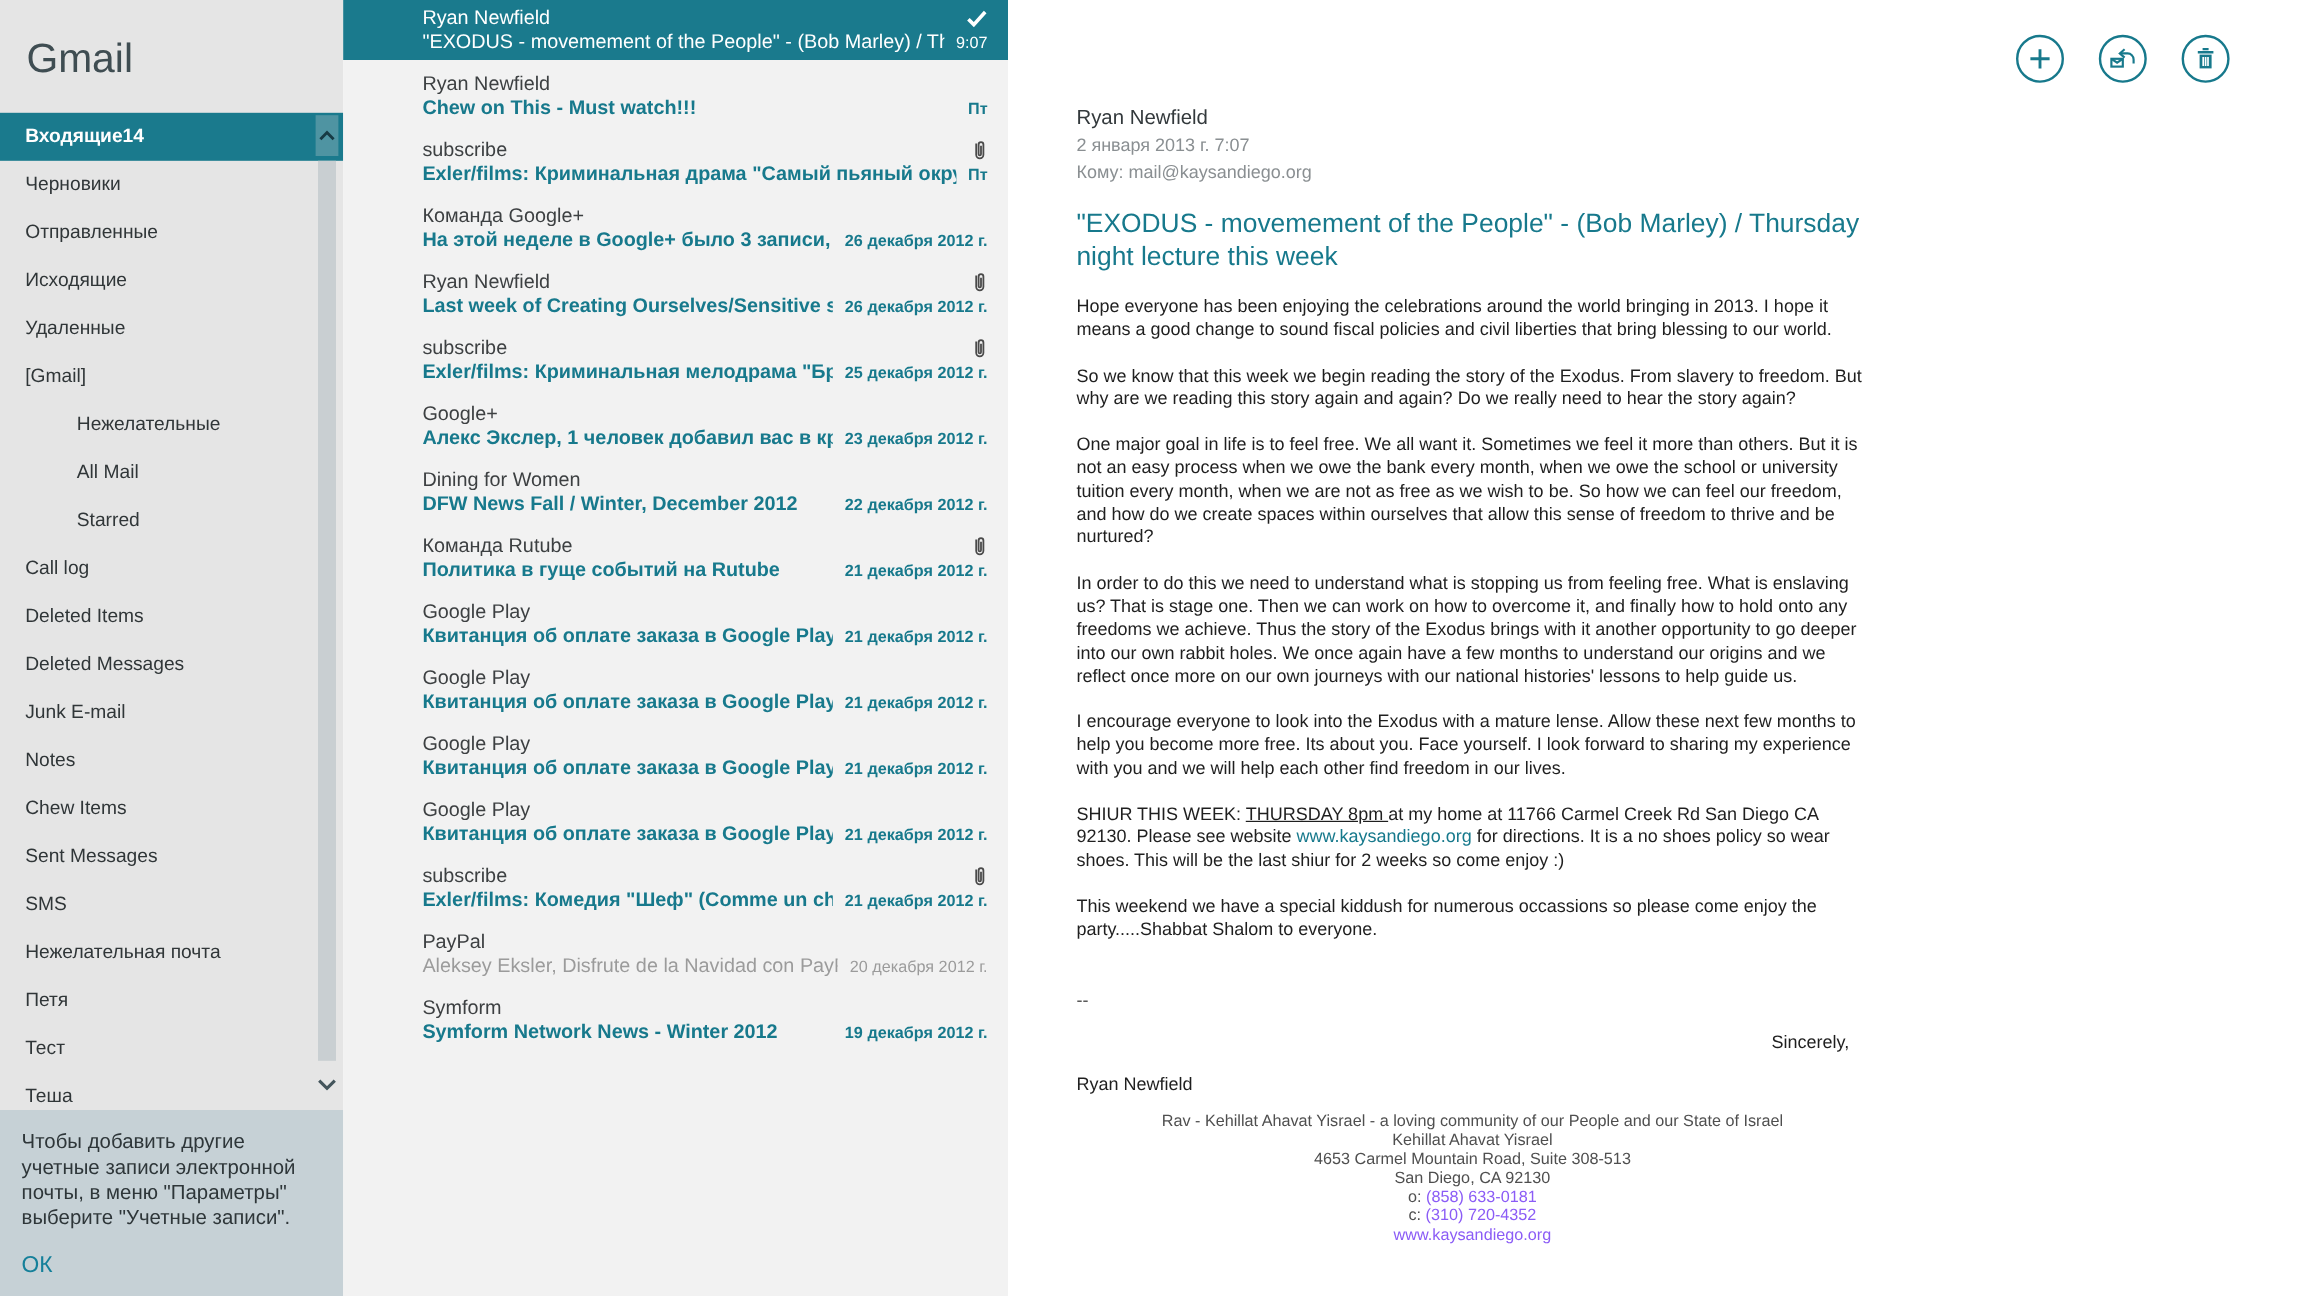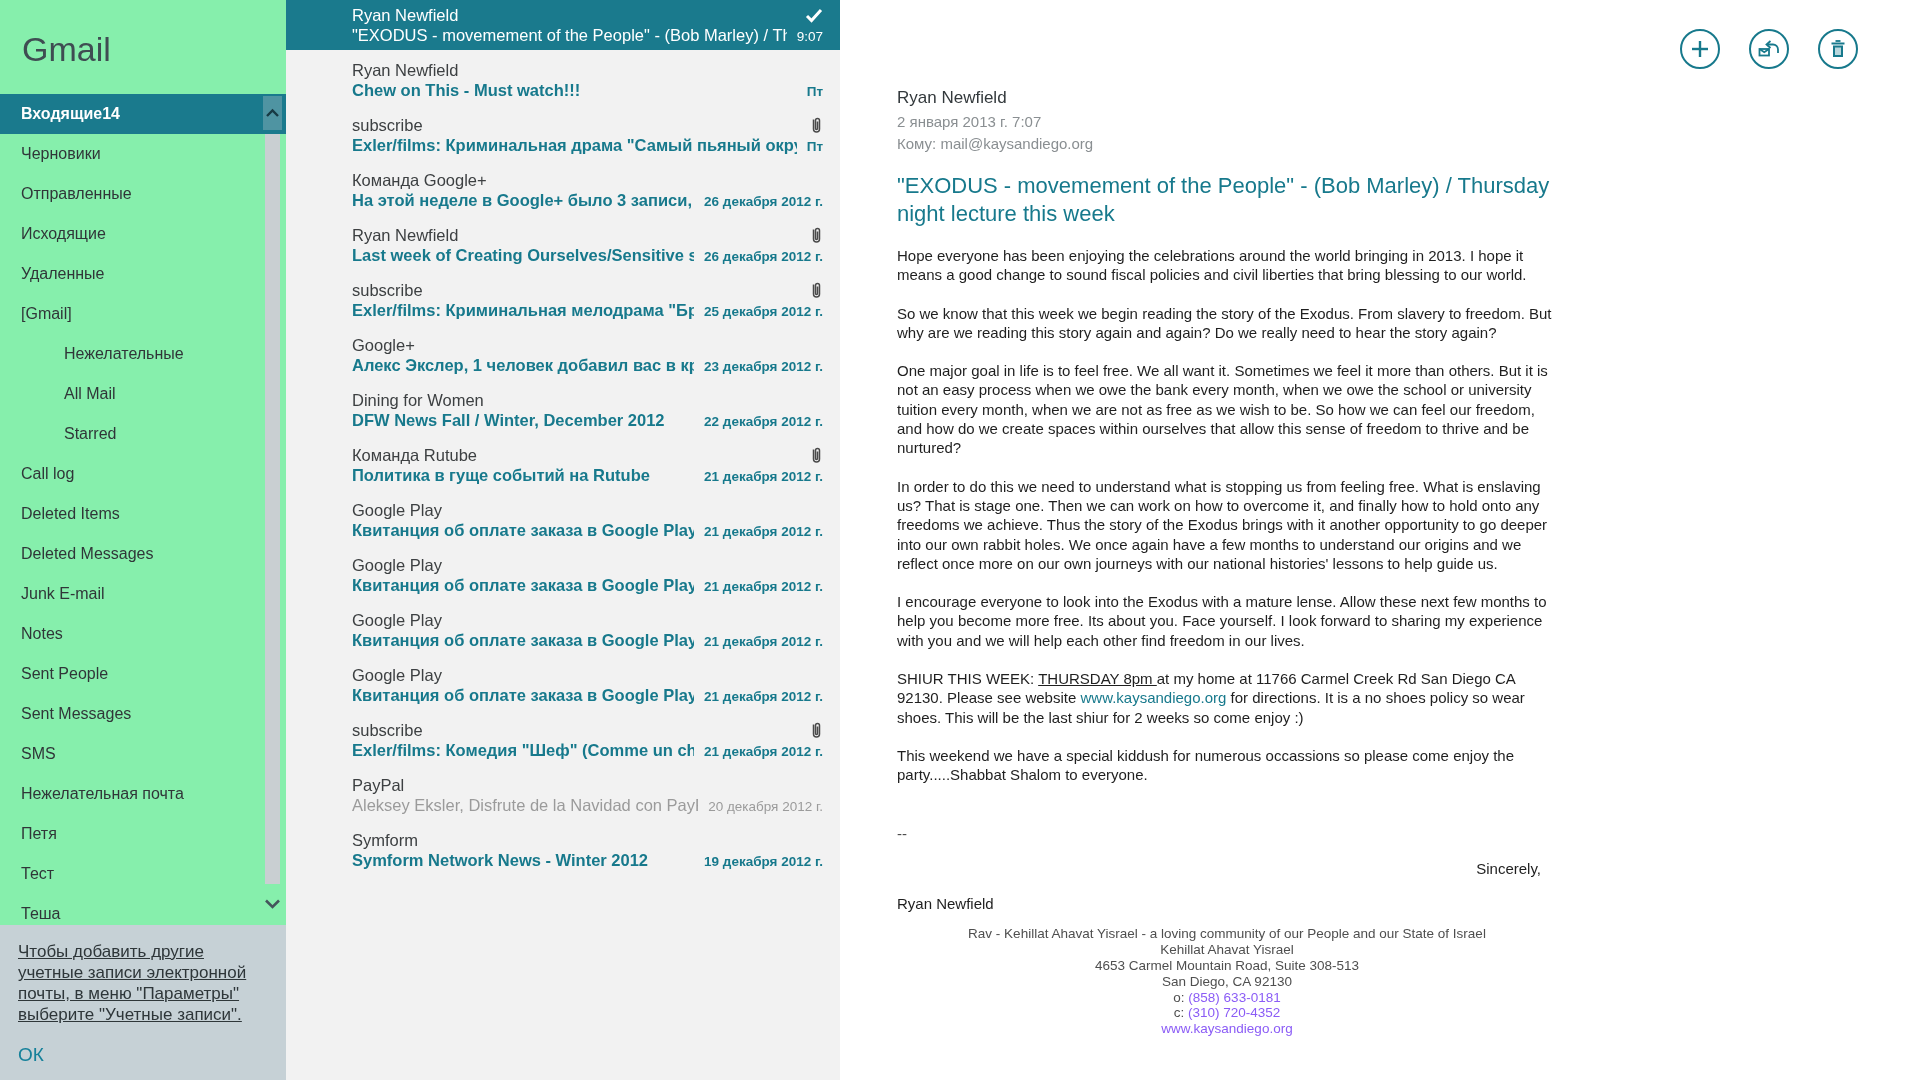--- a/index.html
+++ b/index.html
@@ -1,31 +1,31 @@
 <!DOCTYPE html>
 <html><head>
 <meta charset="utf-8">
 <style>
   html,body{margin:0;padding:0;}
   body{width:1920px;height:1080px;overflow:hidden;position:relative;background:#fff;
        font-family:"Liberation Sans",sans-serif;-webkit-font-smoothing:antialiased;}
   
-  .sidebar{position:absolute;left:0;top:0;width:286px;height:1080px;background:#86efac;}
+  .sidebar{position:absolute;left:0;top:0;width:286px;height:1080px;background:#e5e5e5;}
   .gmail-title{position:absolute;left:22px;top:30px;font-size:34px;font-weight:300;color:#3f4d52;}
   .folders{position:absolute;left:0;top:94px;width:286px;}
   .frow{height:40px;display:flex;align-items:center;padding-left:21px;font-size:16px;color:#303638;cursor:default;}
   .frow.indent{padding-left:64px;}
   .frow.sel{background:#1a7a8d;color:#fff;font-weight:bold;}
   .fcount{font-weight:bold;}
   .sb-scroll{position:absolute;left:263px;top:94px;width:19px;height:826px;}
   .sb-up{position:absolute;left:0;top:2px;width:19px;height:34px;background:#4f94a2;display:flex;align-items:center;justify-content:center;}
   .sb-thumb{position:absolute;left:2px;top:40px;width:15px;height:750px;background:#c9cfd2;}
   .sb-down{position:absolute;left:0;top:794px;width:19px;height:30px;display:flex;align-items:center;justify-content:center;}
   .sb-footer{position:absolute;left:0;bottom:0;width:286px;height:155px;background:#c6d1d6;box-sizing:border-box;padding:16px 20px 0 18px;}
-  .sb-footer-text{font-size:17px;line-height:21px;color:#2e3639;text-decoration:underline;}
+  .sb-footer-text{font-size:17px;line-height:21px;color:#2e3639;}
   .ok-link{position:absolute;left:18px;bottom:14px;font-size:19px;color:#15809a;cursor:pointer;}
   
   .list{position:absolute;left:286px;top:0;width:554px;height:1080px;background:#f2f2f2;}
   .mrow{height:55px;}
   .minner{height:50px;box-sizing:border-box;padding:5px 17px 0 66px;position:relative;}
   .mrow.sel .minner{background:#1a7a8d;}
   .line1{display:flex;align-items:center;height:21px;}
   .sender{flex:1;font-size:16.5px;color:#3d4042;white-space:nowrap;overflow:hidden;}
   .mrow.sel .sender{color:#fff;}
   .icon-slot{flex:none;margin-left:8px;display:flex;align-items:center;}
@@ -99,21 +99,21 @@
       <div class="frow">
         <span class="flabel">Deleted Messages</span>
       </div>
       <div class="frow">
         <span class="flabel">Junk E-mail</span>
       </div>
       <div class="frow">
         <span class="flabel">Notes</span>
       </div>
       <div class="frow">
-        <span class="flabel">Sent People</span>
+        <span class="flabel">Chew Items</span>
       </div>
       <div class="frow">
         <span class="flabel">Sent Messages</span>
       </div>
       <div class="frow">
         <span class="flabel">SMS</span>
       </div>
       <div class="frow">
         <span class="flabel">Нежелательная почта</span>
       </div>

